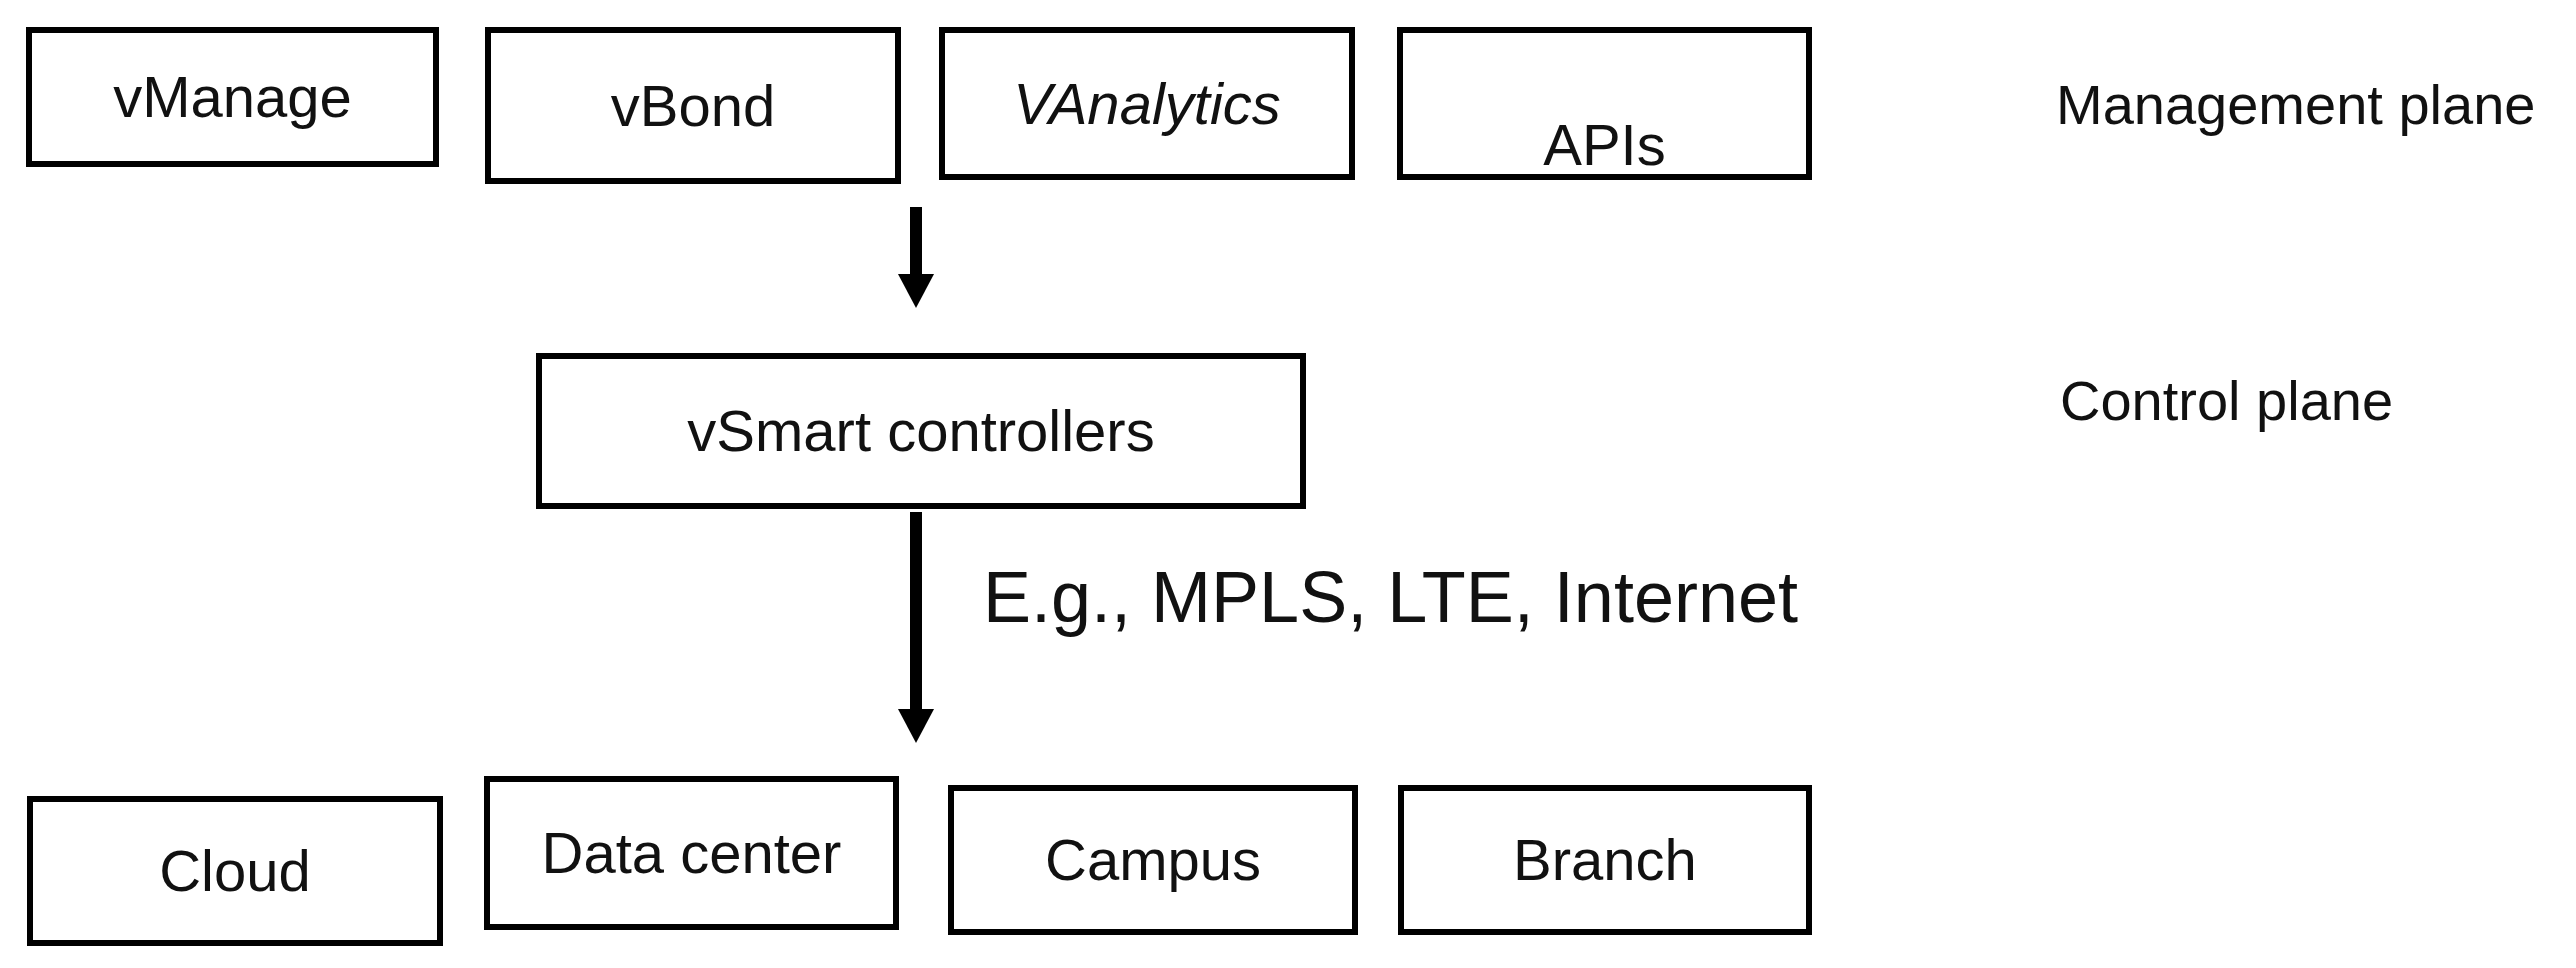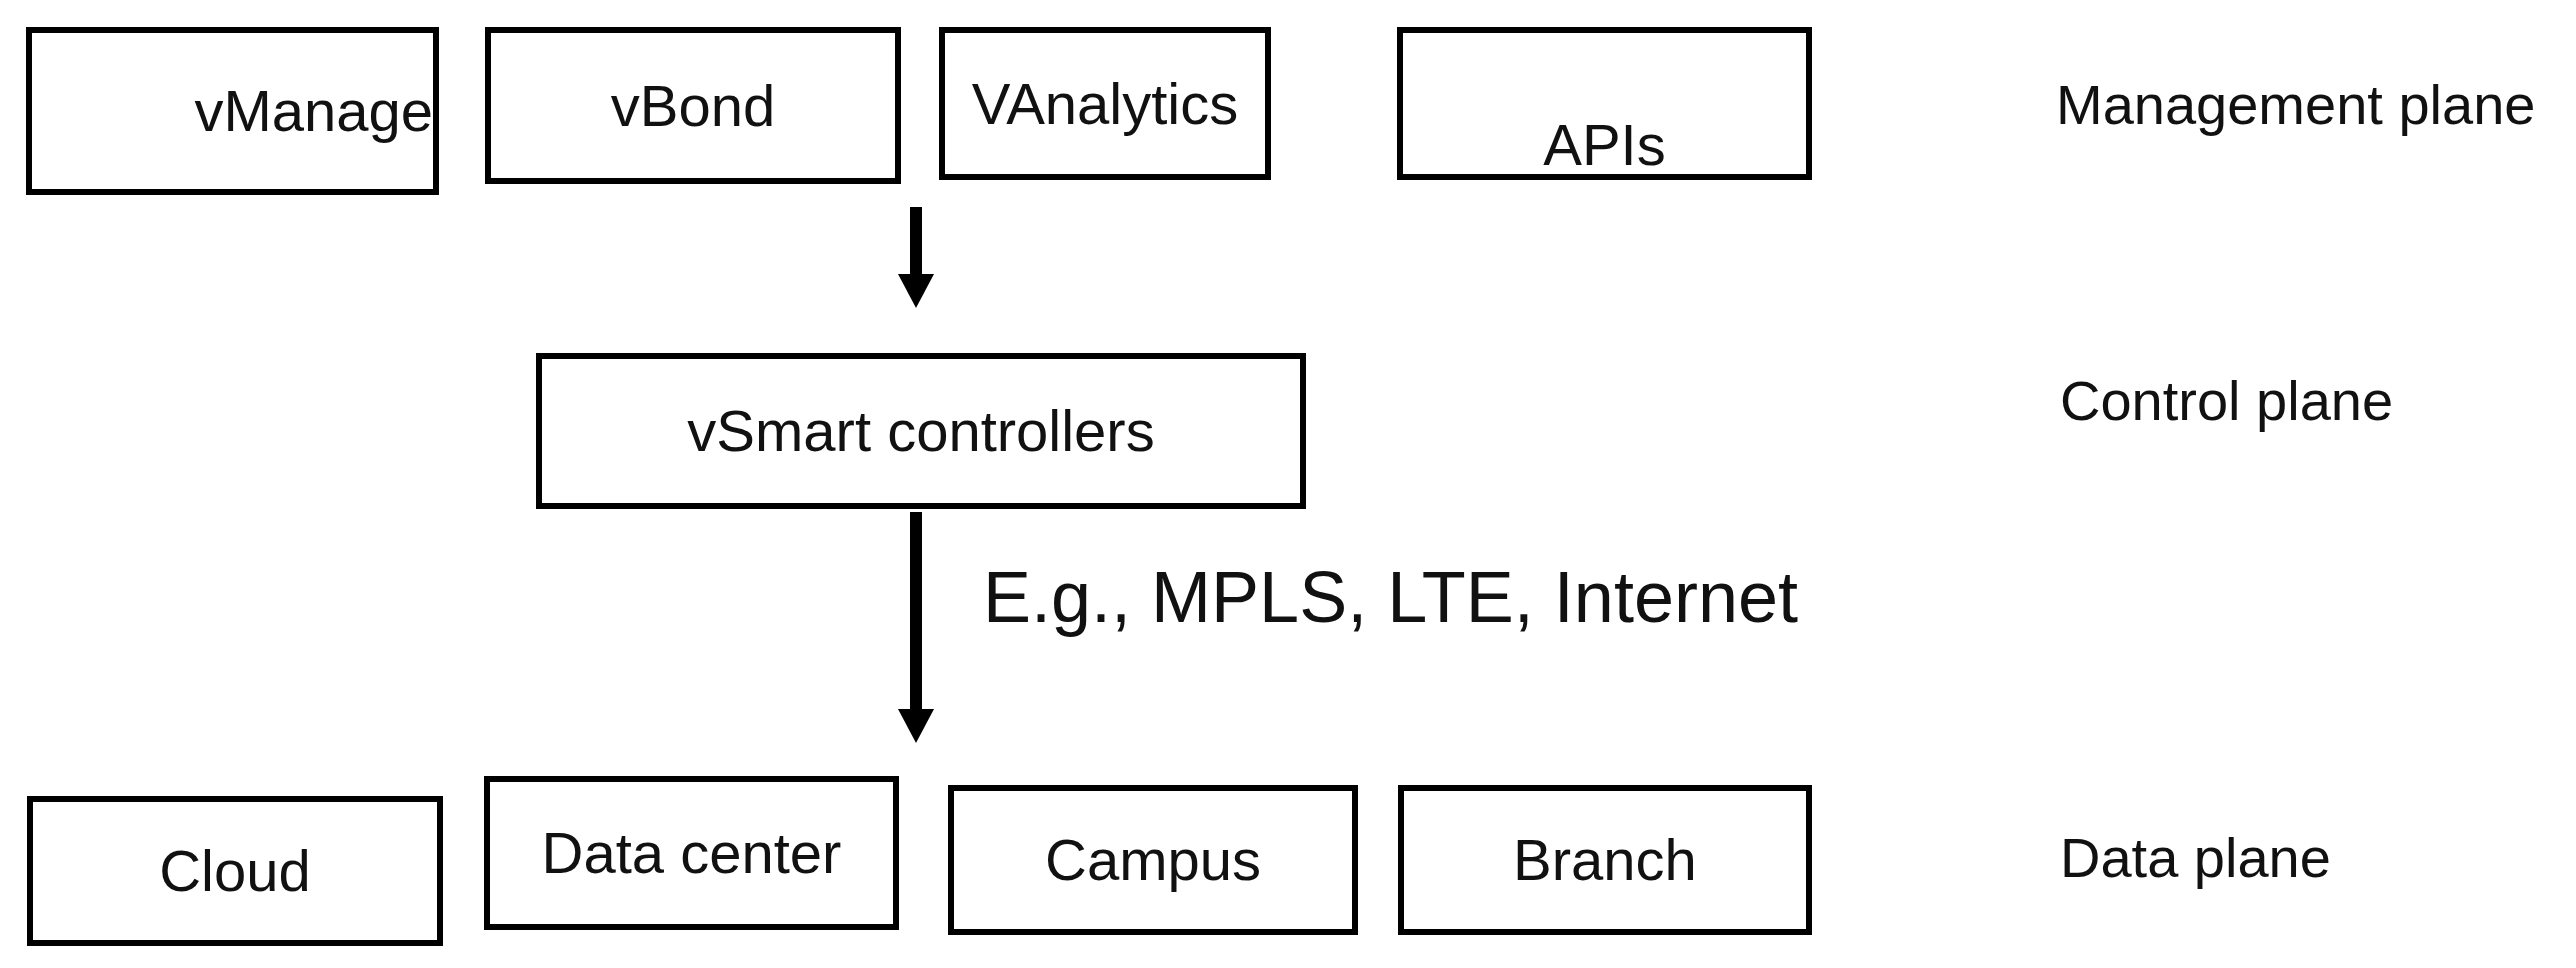--- a/index.html
+++ b/index.html
@@ -22,23 +22,23 @@
     border: 6.5px solid #000000;
     background: #ffffff;
     display: flex;
     align-items: center;
     justify-content: center;
     font-size: 58px;
     line-height: 1;
     white-space: nowrap;
   }
   
-  .n-vmanage    { left: 26px;   top: 27px;  width: 413px; height: 168px; justify-content: flex-end; }
+  .n-vmanage    { left: 26px;   top: 27px;  width: 413px; height: 140px; }
   .n-vbond      { left: 485px;  top: 27px;  width: 416px; height: 157px; }
-  .n-vanalytics { left: 939px; top: 27px;  width: 332px; height: 153px; }
+  .n-vanalytics { left: 939px; top: 27px;  width: 416px; height: 153px; font-style: italic; }
   .n-apis       { left: 1397px; top: 27px;  width: 415px; height: 153px; align-items: flex-end; }
   
   .n-vsmart     { left: 536px;  top: 321px; width: 770px; height: 156px; margin-top: 32px; }
   
   .n-cloud      { left: 27px;   top: 784px; width: 416px; height: 150px; margin-top: 12px; }
   .n-datacenter { left: 484px;  top: 776px; width: 415px; height: 154px; }
   .n-campus     { left: 948px; top: 785px; width: 410px; height: 150px; }
   .n-branch     { left: 1398px; top: 785px; width: 414px; height: 150px; }
 
   .plane-label {
@@ -123,16 +123,15 @@
   </div>
   <div class="node n-datacenter">
     <span>Data center</span>
   </div>
   <div class="node n-campus">
     <span>Campus</span>
   </div>
   <div class="node n-branch">
     <span>Branch</span>
   </div>
-  <div class="plane-label pl-data">Data plane</div>
 
 </div>
 
 
 </body></html>

